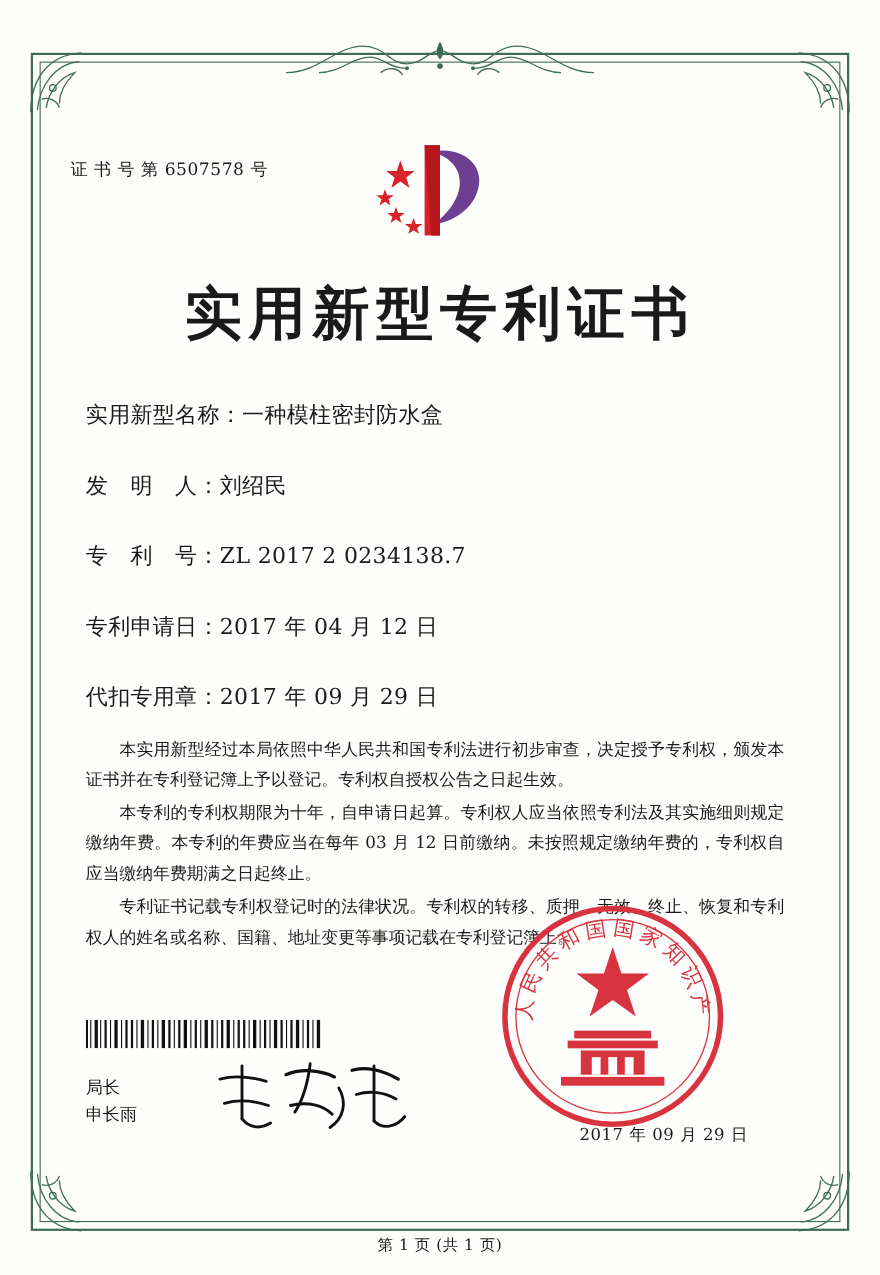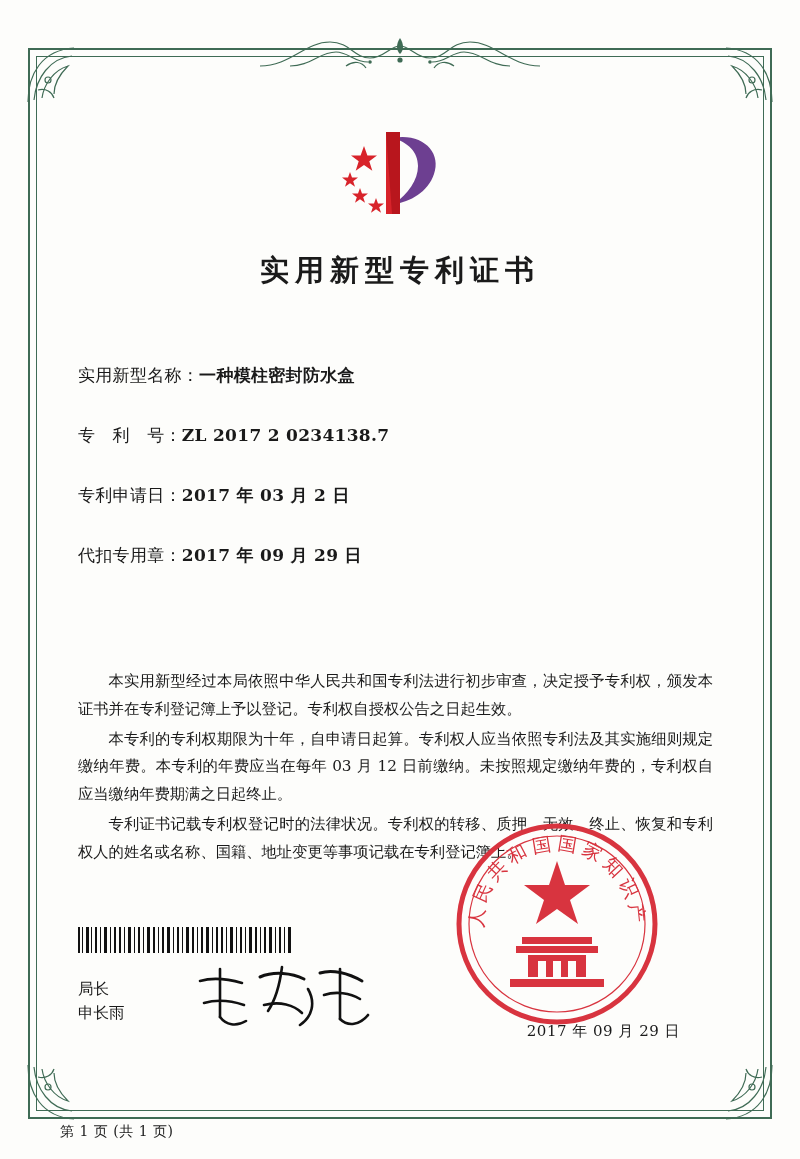--- a/index.html
+++ b/index.html
@@ -99,45 +99,44 @@
     height: 124px;
   }
   .seal-top svg { display: block; width: 100%; height: 100%; }
 
   .doc-title {
     position: absolute;
     left: 0;
     right: 0;
     top: 155px;
     text-align: center;
-    font-size: 29px;
+    font-size: 52px;
     font-weight: bold;
     letter-spacing: 6px;
     font-family: "DejaVu Serif", "Liberation Serif", serif;
   }
 
   .fields {
     position: absolute;
     left: 18px;
     right: 0;
     top: 268px;
   }
   .field-row {
     display: flex;
     align-items: baseline;
     margin-bottom: 37px;
-    font-size: 17px;
+    font-size: 20px;
   }
   .field-label {
     white-space: pre;
     letter-spacing: 0.3px;
   }
   .field-value {
     letter-spacing: 0.3px;
-    font-weight: bold;
   }
 
   .paragraphs {
     position: absolute;
     left: 18px;
     right: 10px;
     top: 572px;
     font-size: 15.3px;
     line-height: 1.82;
     text-align: justify;
@@ -188,20 +187,21 @@
     bottom: 58px;
     font-size: 15px;
     letter-spacing: 0.5px;
   }
 
   .page-footer {
     position: absolute;
     left: 0;
     right: 0;
     bottom: -42px;
+    text-align: center;
     font-size: 14px;
     letter-spacing: 0.5px;
   }
 </style>
 </head>
 <body>
 
 <div class="page">
 
   <div class="frame-outer"></div>
@@ -253,20 +253,21 @@
       <path d="M4 58 C4 30 18 6 50 4"></path>
       <path d="M10 56 C12 34 26 14 48 12"></path>
       <path d="M18 54 C20 40 30 26 44 22 C36 30 30 40 30 50"></path>
       <circle cx="24" cy="36" r="3"></circle>
       <path d="M14 46 C22 44 28 48 30 54"></path>
     </svg>
   </div>
 
   <div class="content">
 
+    <div class="cert-no">证 书 号 第 6507578 号</div>
 
     <div class="logo">
       <svg viewBox="0 0 140 110">
 
         <path d="M62 20 C92 14 112 34 104 56 C98 74 80 84 64 86 C78 76 88 62 88 48 C88 34 78 24 62 20Z" fill="#6d3f91"></path>
 
         <path d="M56 14 L70 14 L70 96 L56 96 Z" fill="#d8232a"></path>
         <path d="M56 14 L70 14 L70 96 L62 96 Z" fill="#b8161d"></path>
 
         <g fill="#d8232a">
@@ -280,26 +281,30 @@
 
 
     <div class="doc-title">实用新型专利证书</div>
 
     <div class="fields">
       <div class="field-row">
         <span class="field-label">实用新型名称：</span>
         <span class="field-value">一种模柱密封防水盒</span>
       </div>
       <div class="field-row">
+        <span class="field-label">发　明　人：</span>
+        <span class="field-value">刘绍民</span>
+      </div>
+      <div class="field-row">
         <span class="field-label">专　利　号：</span>
         <span class="field-value">ZL 2017 2 0234138.7</span>
       </div>
       <div class="field-row">
         <span class="field-label">专利申请日：</span>
-        <span class="field-value">2017 年 03 月 2 日</span>
+        <span class="field-value">2017 年 04 月 12 日</span>
       </div>
       <div class="field-row">
         <span class="field-label">代扣专用章：</span>
         <span class="field-value">2017 年 09 月 29 日</span>
       </div>
     </div>
 
     <div class="paragraphs">
       <p>本实用新型经过本局依照中华人民共和国专利法进行初步审查，决定授予专利权，颁发本证书并在专利登记簿上予以登记。专利权自授权公告之日起生效。</p>
       <p>本专利的专利权期限为十年，自申请日起算。专利权人应当依照专利法及其实施细则规定缴纳年费。本专利的年费应当在每年 03 月 12 日前缴纳。未按照规定缴纳年费的，专利权自应当缴纳年费期满之日起终止。</p>

